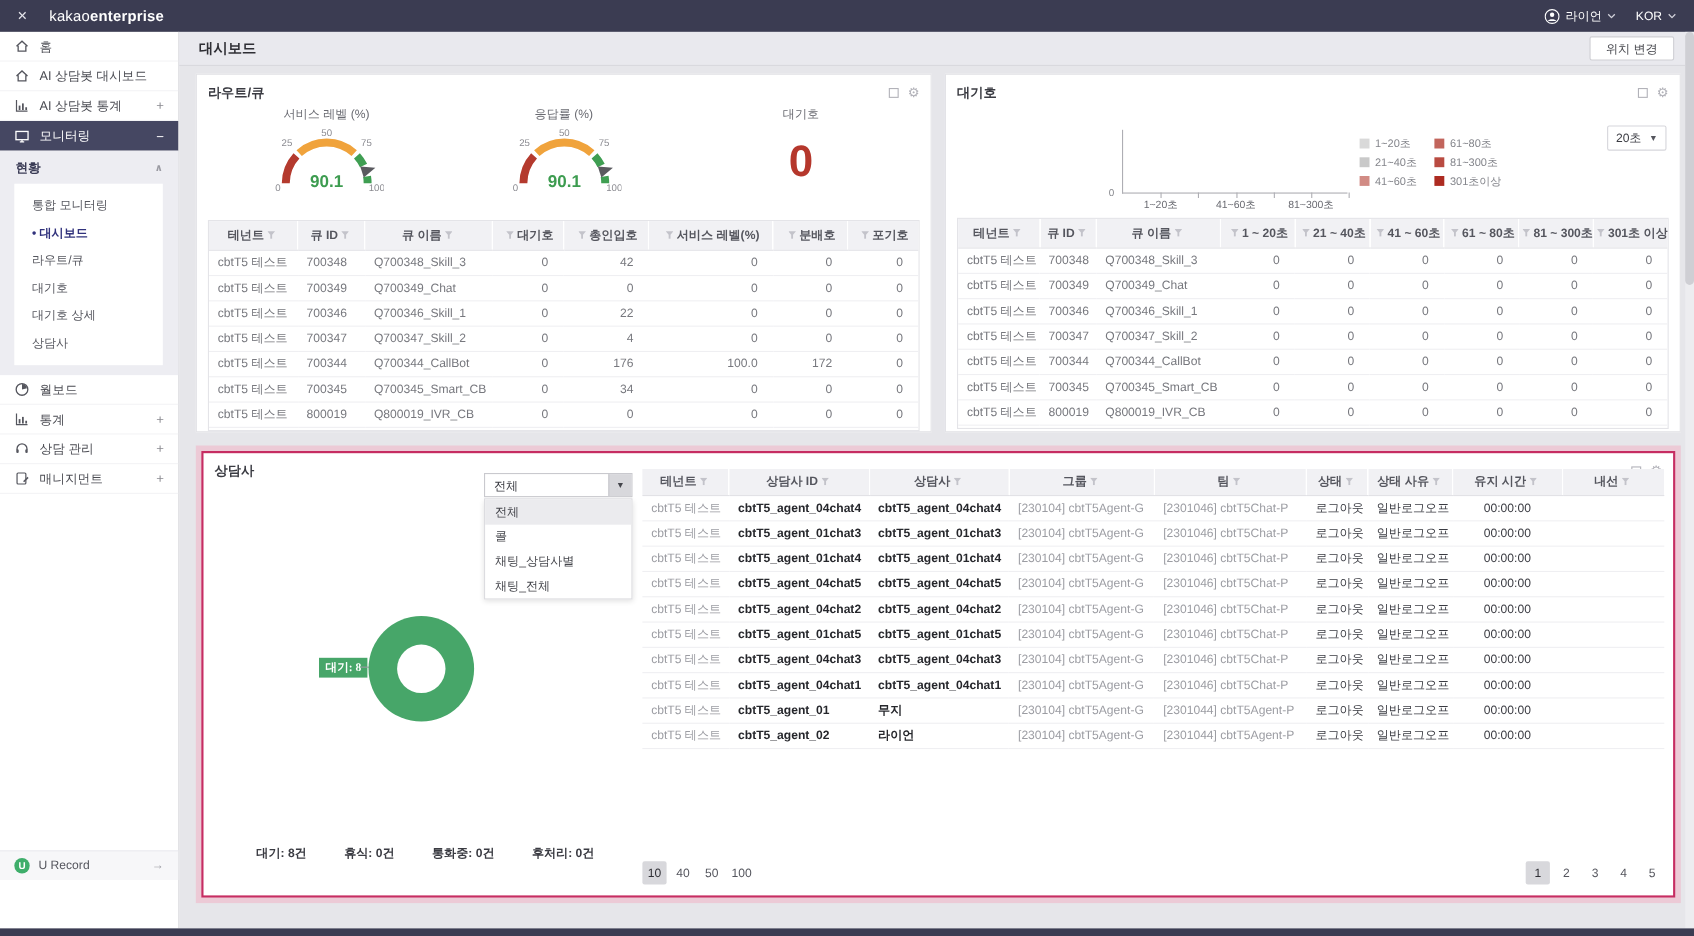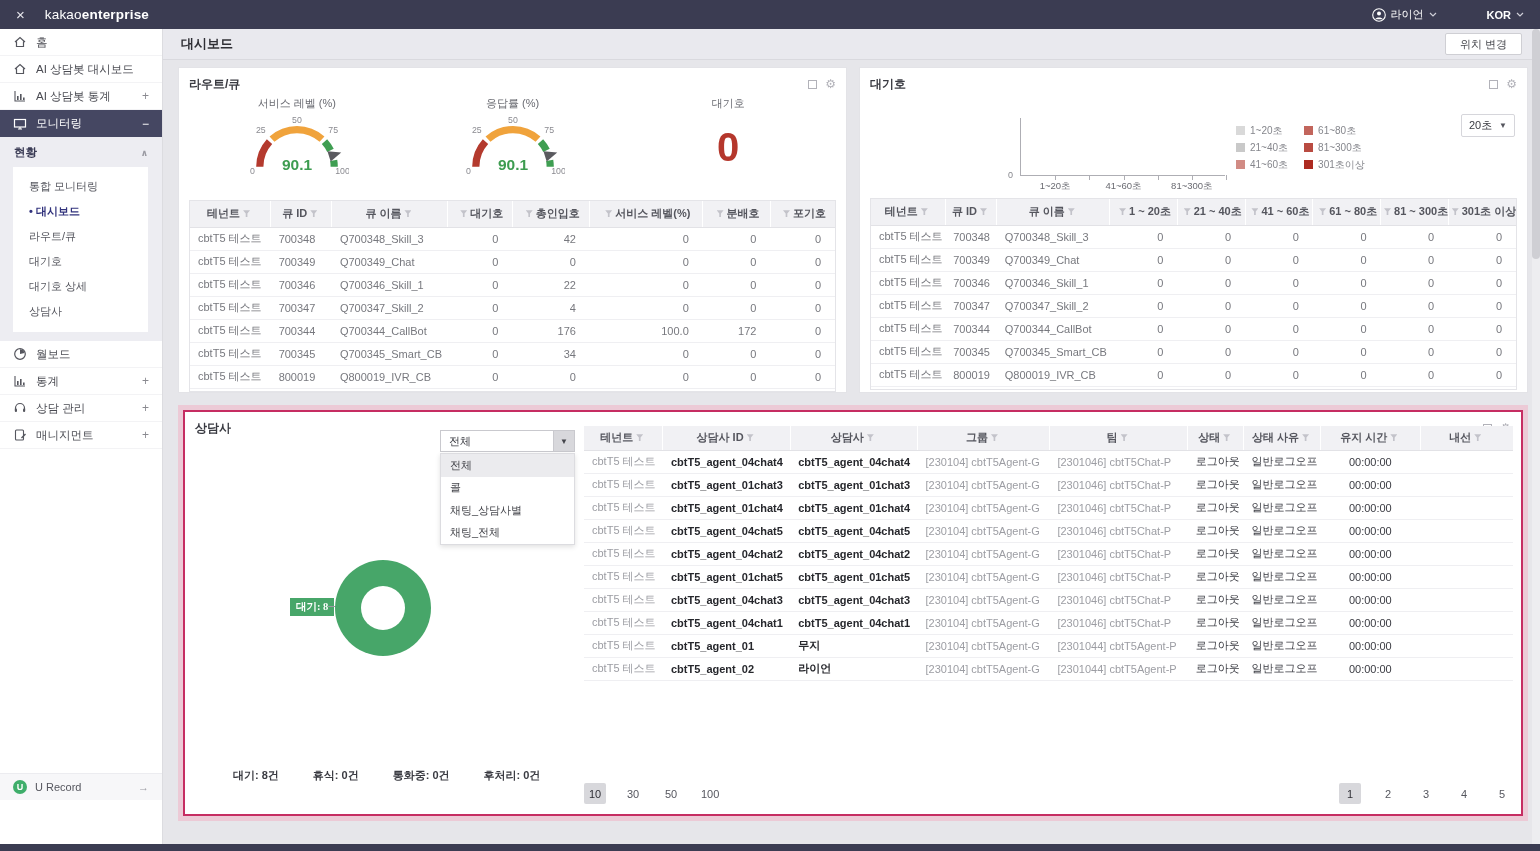--- a/index.html
+++ b/index.html
@@ -105,21 +105,21 @@
   .a-stats { position:absolute; left:48px; top:356px; display:flex; gap:34px; font-size:11px; font-weight:bold; color:#3a3b42; }
   .right-zone { position:absolute; left:399px; right:8px; top:14px; bottom:10px; display:flex; flex-direction:column; }
   .tbl-agents th { height:24px; }
   .tbl-agents th:nth-child(1){width:8.5%} .tbl-agents th:nth-child(2){width:13.7%} .tbl-agents th:nth-child(3){width:13.7%}
   .tbl-agents th:nth-child(4){width:14.2%} .tbl-agents th:nth-child(5){width:14.9%} .tbl-agents th:nth-child(6){width:6%}
   .tbl-agents th:nth-child(7){width:8.3%} .tbl-agents th:nth-child(8){width:10.7%} .tbl-agents th:nth-child(9){width:10%}
   .tbl-agents td:nth-child(2), .tbl-agents td:nth-child(3) { color:#26272c; font-weight:600; }
   .tbl-agents td:nth-child(1), .tbl-agents td:nth-child(4), .tbl-agents td:nth-child(5) { color:#9c9da3; }
   .tbl-agents td:nth-child(6), .tbl-agents td:nth-child(7), .tbl-agents td:nth-child(8) { text-align:center; color:#3a3b42; }
   .tfoot { margin-top:auto; display:flex; justify-content:space-between; align-items:center; }
-  .page-sizes, .pager { display:flex; gap:16px;text-align:center; }
+  .page-sizes, .pager { display:flex; gap:4px;text-align:center; }
   .pg-btn { min-width:22px; height:21px; display:flex; align-items:center; justify-content:center; border-radius:2px; color:#55565e; cursor:pointer; padding:0 3px; font-size:11px; }
   .pg-btn.active { background:#d8d8dc; color:#2f2f35; }
 
   
   .vscroll { position:absolute; right:0; top:29px; bottom:7px; width:8px; background:#ededf0; }
   .vscroll .thumb { position:absolute; top:0; width:100%; height:230px; background:#cfcfd4; border-radius:4px; }
   .bottom-strip { position:absolute; left:0; right:0; bottom:0; height:7px; background:#3b3c52; }
 </style>
 </head>
 <body>
@@ -133,21 +133,21 @@
           <circle cx="7" cy="7" r="6.3" fill="none" stroke="#fff" stroke-width="1.1"></circle>
           <circle cx="7" cy="5.4" r="2" fill="#fff"></circle>
           <path d="M3.2 11.2 C4 8.9 10 8.9 10.8 11.2" fill="#fff"></path>
         </svg>
       <span>라이언</span>
       <svg class="chev-dn" viewBox="0 0 8 5">
           <path d="M1 1 L4 4 L7 1" stroke="#cfcfd8" stroke-width="1.2" fill="none"></path>
         </svg>
     </span>
     <span class="tb-lang">
-      <span style="font-weight:bold;margin-left:32px;">KOR</span>
+      <span style="font-weight:normal;">KOR</span>
       <svg class="chev-dn" viewBox="0 0 8 5">
           <path d="M1 1 L4 4 L7 1" stroke="#cfcfd8" stroke-width="1.2" fill="none"></path>
         </svg>
     </span>
   </span>
 </div>
 
 <div class="layout">
 
   <aside class="sidebar">
@@ -685,21 +685,21 @@
                     <td>로그아웃</td>
                     <td>일반로그오프</td>
                     <td>00:00:00</td>
                     <td></td>
                   </tr>
                 </tbody>
               </table>
             <div class="tfoot">
               <div class="page-sizes" id="pageSizes">
                   <span class="pg-btn active">10</span>
-                  <span class="pg-btn">30</span>
+                  <span class="pg-btn">40</span>
                   <span class="pg-btn">50</span>
                   <span class="pg-btn">100</span>
                 </div>
               <div class="pager" id="pager">
                   <span class="pg-btn active">1</span>
                   <span class="pg-btn">2</span>
                   <span class="pg-btn">3</span>
                   <span class="pg-btn">4</span>
                   <span class="pg-btn">5</span>
                 </div>

